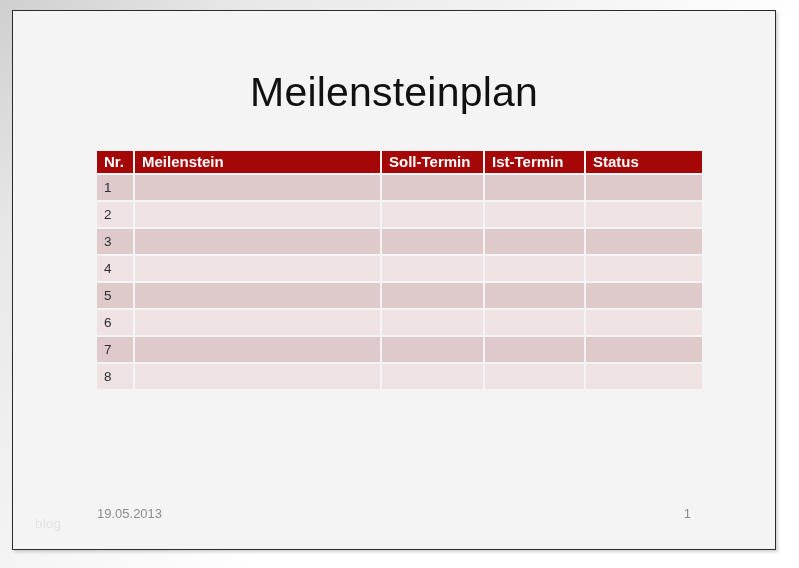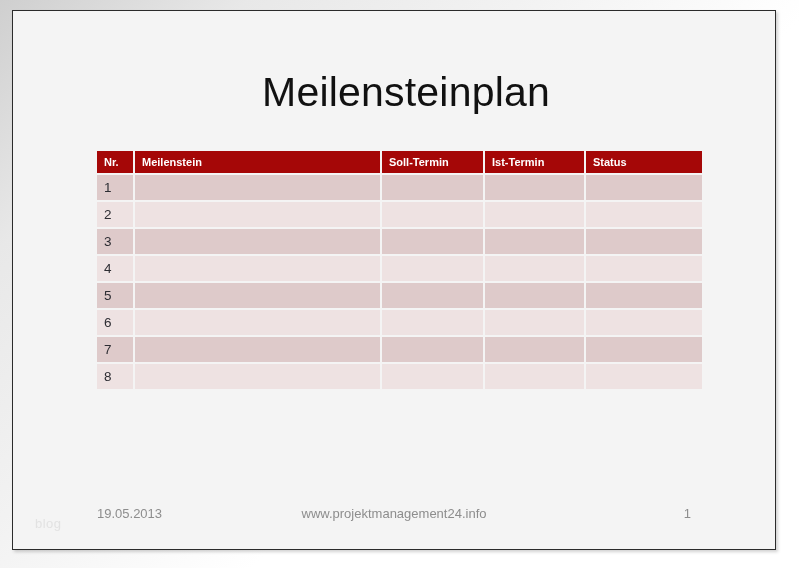--- a/index.html
+++ b/index.html
@@ -26,21 +26,21 @@
     height: 540px;
     background: #f4f4f4;
     border: 1px solid #2b2b2b;
     box-sizing: border-box;
     box-shadow: 2px 2px 3px rgba(0,0,0,0.18);
   }
 
   
   #slide-title {
     position: absolute;
-    left: 12px;
+    left: 0;
     top: 58px;
     width: 100%;
     text-align: center;
     font-size: 41px;
     font-weight: 400;
     color: #111111;
     letter-spacing: 0.2px;
     white-space: nowrap;
   }
 
@@ -61,21 +61,21 @@
     box-sizing: border-box;
     border-right: 2px solid #f4f4f4;
     border-bottom: 2px solid #f4f4f4;
   }
   #milestone-table th:last-child,
   #milestone-table td:last-child { border-right: none; }
 
   #milestone-table thead th {
     background: #a50707;
     color: #ffffff;
-    font-size: 11px;
+    font-size: 15px;
     font-weight: bold;
     text-align: left;
     height: 22px;
     line-height: 22px;
     padding-left: 7px;
     border-bottom: 2px solid #f4f4f4;
     white-space: nowrap;
     overflow: hidden;
   }
 
@@ -201,20 +201,19 @@
           <td></td>
           <td></td>
           <td></td>
           <td></td>
         </tr>
       </tbody>
     </table>
 
     <div id="footer-date" class="footer-text">19.05.2013</div>
 
-    <div id="footer-url" class="footer-text">www.projektmanagement24.info</div>
 
     <div id="footer-page" class="footer-text">1</div>
 
     <div id="blog-watermark">blog</div>
 
   </div>
 </div>
 
 </body></html>

